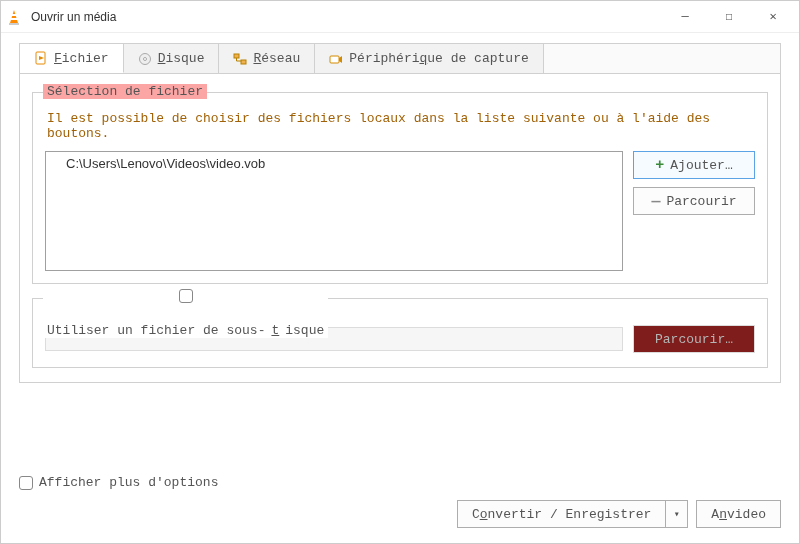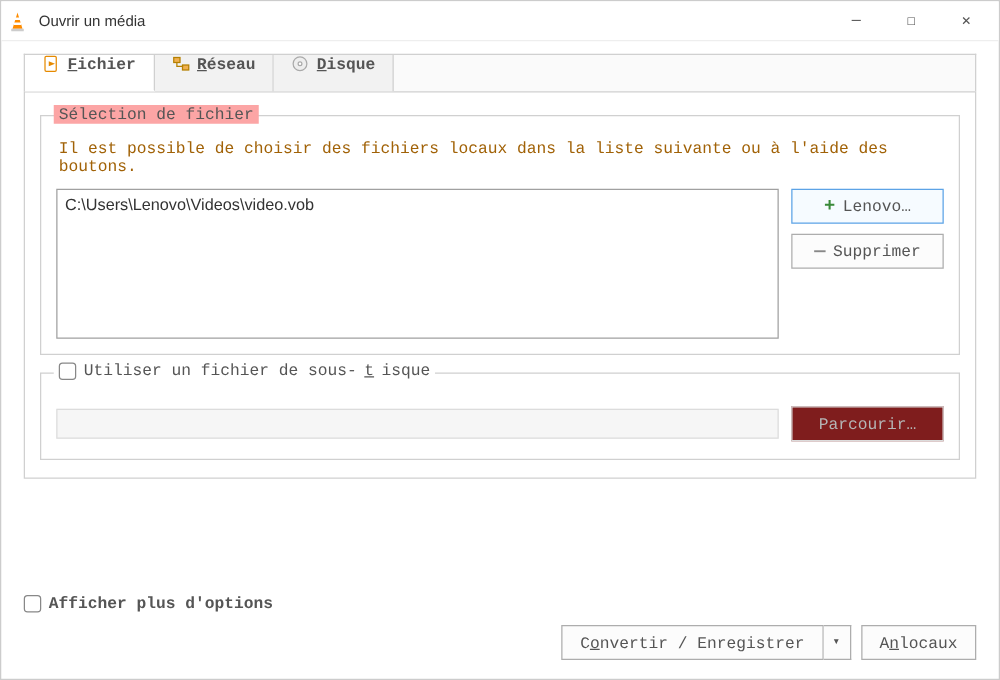--- a/index.html
+++ b/index.html
@@ -45,27 +45,27 @@
 .tabs {
   display: flex;
   border: 1px solid #d0d0d0;
   border-bottom: none;
   background: #fafafa;
   height: 30px;
   align-items: stretch;
 }
 .tab {
   display: flex;
+  align-items: center;
   gap: 6px;
   padding: 0 14px;
   border-right: 1px solid #d0d0d0;
   background: #f2f2f2;
   color: #555;
   cursor: default;
-  font-weight: bold;
 }
 .tab.active { background: #fff; border-bottom: 1px solid #fff; }
 .tab .icon { width: 14px; height: 14px; display: inline-block; }
 .panel {
   border: 1px solid #d0d0d0;
   padding: 8px 12px 14px 12px;
 }
 .groupbox {
   border: 1px solid #d0d0d0;
   margin-top: 10px;
@@ -83,21 +83,21 @@
 .instr {
   margin: 6px 0 10px 2px;
   color: #a16207;
 }
 .file-row { display: flex; gap: 10px; }
 .file-list {
   flex: 1;
   height: 120px;
   border: 1px solid #a0a0a0;
   background: #fff;
-  padding: 4px 6px;
+  padding: 4px 20px;
   font-family: Arial, sans-serif;
   color: #333;
   overflow: auto;
 }
 .col-btns { display: flex; flex-direction: column; gap: 8px; width: 122px;}
 .btn {
   border: 1px solid #adadad;
   background: #fcfcfc;
   height: 28px;
   display: flex;
@@ -118,21 +118,22 @@
   position: relative;
 }
 .subtitle-box .cb-row {
   position: absolute;
   top: -10px;
   left: 10px;
   background: #fff;
   padding: 0 4px;
   display: flex;
   align-items: center;
-  gap: 6px;
+  gap: 20px;
+  flex-direction: column;
 }
 .subtitle-inner {
   display: flex;
   gap: 10px;
   align-items: center;
   margin-top: 12px;
 }
 .subtitle-path {
   flex: 1;
   height: 24px;
@@ -150,21 +151,21 @@
   border: 1px solid #888;
   border-radius: 3px;
   background: #fff;
   display: inline-block;
 }
 .cb-label { display: flex; align-items: center; gap: 6px; color: #555; }
 .bottom {
   margin-top: 92px;
   padding: 0 18px 10px 18px;
 }
-.more-opts { margin-bottom: 10px; font-weight: bold; }
+.more-opts { margin-bottom: 10px; }
 .footer-buttons {
   display: flex;
   justify-content: flex-end;
   gap: 8px;
 }
 .btn.wide { padding: 0 14px; }
 .splitbtn { display: flex; }
 .splitbtn .drop {
   width: 22px;
   border-left: none;
@@ -201,51 +202,58 @@
   <div class="tabs">
     <div class="tab active">
       <span class="icon"><svg viewBox="0 0 14 14">
             <rect x="2" y="1" width="9" height="12" rx="1" fill="#fff" stroke="#e68a00"></rect>
             <polygon points="5,5 10,7 5,9" fill="#e68a00"></polygon>
           </svg></span>
       <span><span class="und">F</span><span>ichier</span></span>
     </div>
     <div class="tab">
       <span class="icon"><svg viewBox="0 0 14 14">
+            <circle cx="7" cy="7" r="5.5" fill="#eee" stroke="#aaa"></circle>
+            <circle cx="7" cy="7" r="1.5" fill="#fff" stroke="#aaa"></circle>
+          </svg></span>
+      <span><span class="und">D</span><span>isque</span></span>
+    </div>
+    <div class="tab">
+      <span class="icon"><svg viewBox="0 0 14 14">
             <rect x="1" y="2" width="5" height="4" fill="#f0b050" stroke="#b58000"></rect>
             <rect x="8" y="8" width="5" height="4" fill="#f0b050" stroke="#b58000"></rect>
             <path d="M3.5 6 v3 h5" stroke="#b58000" fill="none"></path>
           </svg></span>
       <span><span class="und">R</span><span>éseau</span></span>
     </div>
     <div class="tab">
       <span class="icon"><svg viewBox="0 0 14 14">
-            <circle cx="7" cy="7" r="5.5" fill="#eee" stroke="#aaa"></circle>
-            <circle cx="7" cy="7" r="1.5" fill="#fff" stroke="#aaa"></circle>
-          </svg></span>
-      <span><span class="und">D</span><span>isque</span></span>
+            <rect x="1" y="4" width="9" height="7" rx="1" fill="#fff" stroke="#d28a00"></rect>
+            <polygon points="10,6 13,4 13,11 10,9" fill="#d28a00"></polygon>
+          </svg></span>
+      <span><span>Périphéri</span><span class="und">q</span><span>ue de capture</span></span>
     </div>
   </div>
 
   <div class="panel">
     <div class="groupbox">
       <div class="legend">Sélection de fichier</div>
       <div class="instr">Il est possible de choisir des fichiers locaux dans la liste suivante ou à l'aide des boutons.</div>
       <div class="file-row">
         <div class="file-list">
           <div>C:\Users\Lenovo\Videos\video.vob</div>
         </div>
         <div class="col-btns">
           <div class="btn highlight">
             <span class="plus">+</span>
-            <span>Lenovo…</span>
+            <span>Ajouter…</span>
           </div>
           <div class="btn">
             <span class="minus">—</span>
-            <span>Supprimer</span>
+            <span>Parcourir</span>
           </div>
         </div>
       </div>
     </div>
 
     <div class="subtitle-box">
       <div class="cb-row">
         <span class="cb"></span>
         <span class="cb-label">
             <span>Utiliser un fichier de sous-</span>
@@ -269,16 +277,16 @@
     <span>Afficher plus d'options</span>
   </div>
   <div class="footer-buttons">
     <div class="splitbtn">
       <div class="btn wide">
         <span><span>C</span><span class="und">o</span><span>nvertir / Enregistrer</span></span>
       </div>
       <div class="btn drop"></div>
     </div>
     <div class="btn wide">
-      <span><span>A</span><span class="und">n</span><span>locaux</span></span>
+      <span><span>A</span><span class="und">n</span><span>video</span></span>
     </div>
   </div>
 </div>
 
 </body></html>

